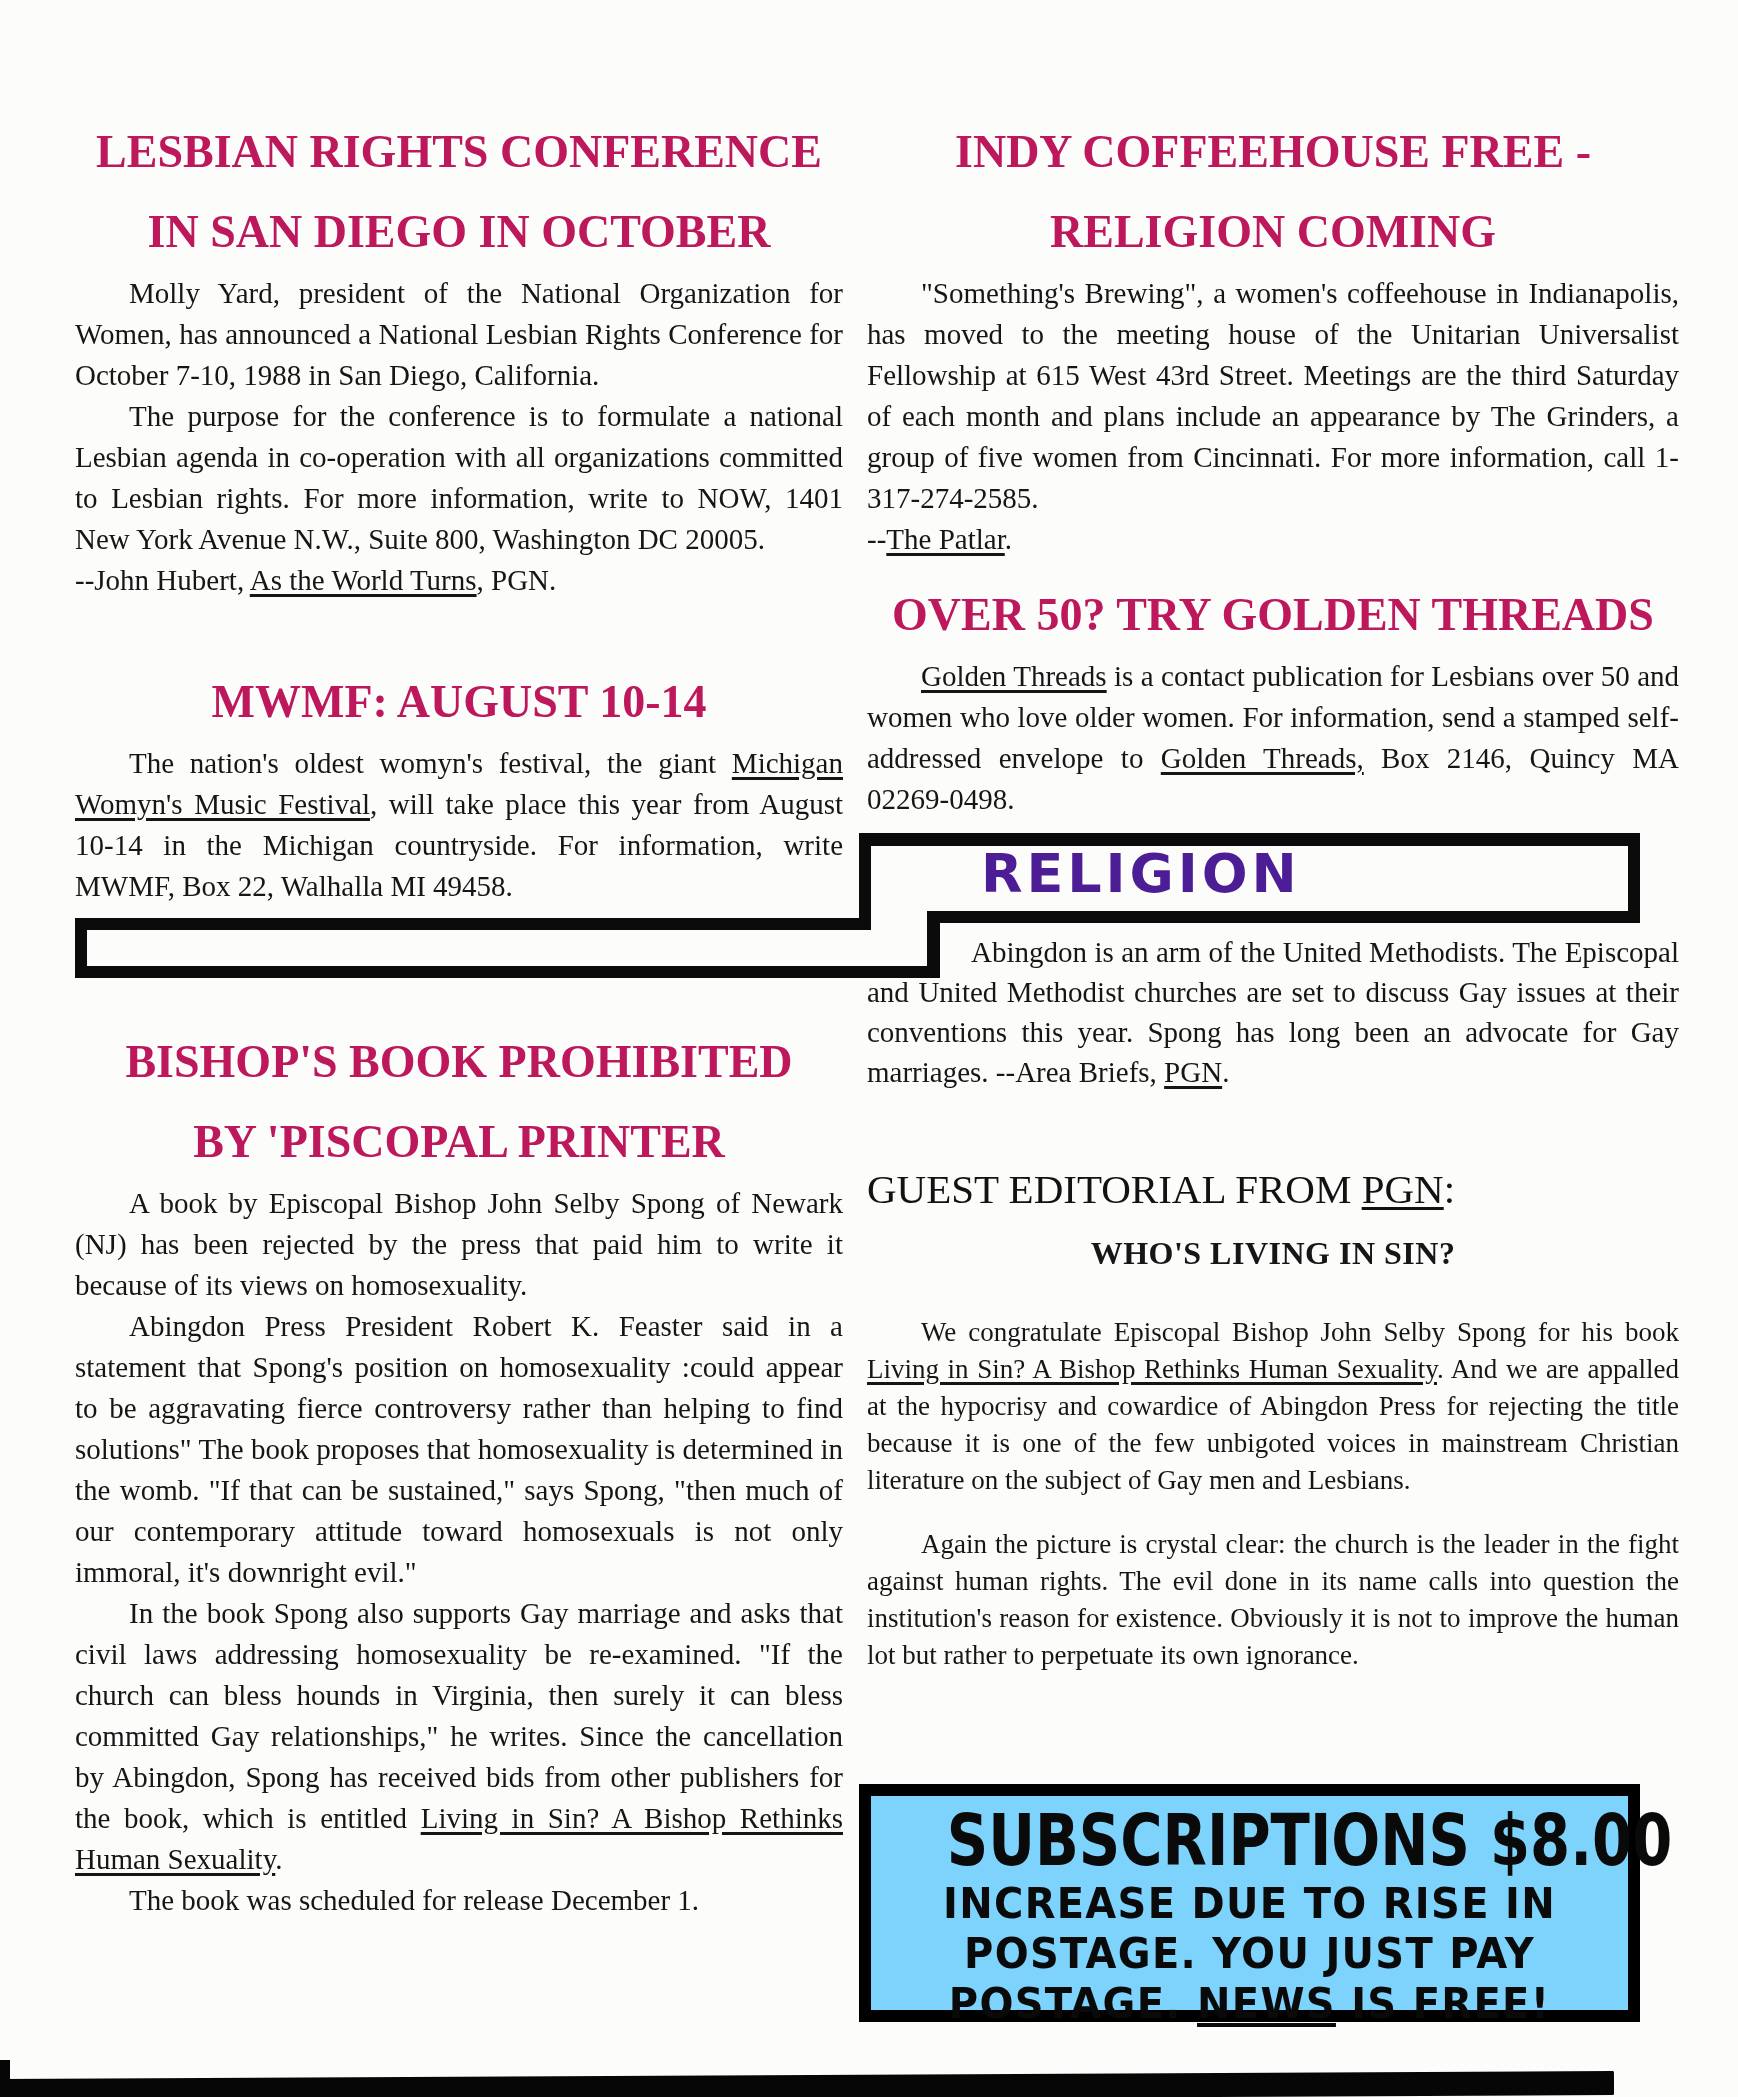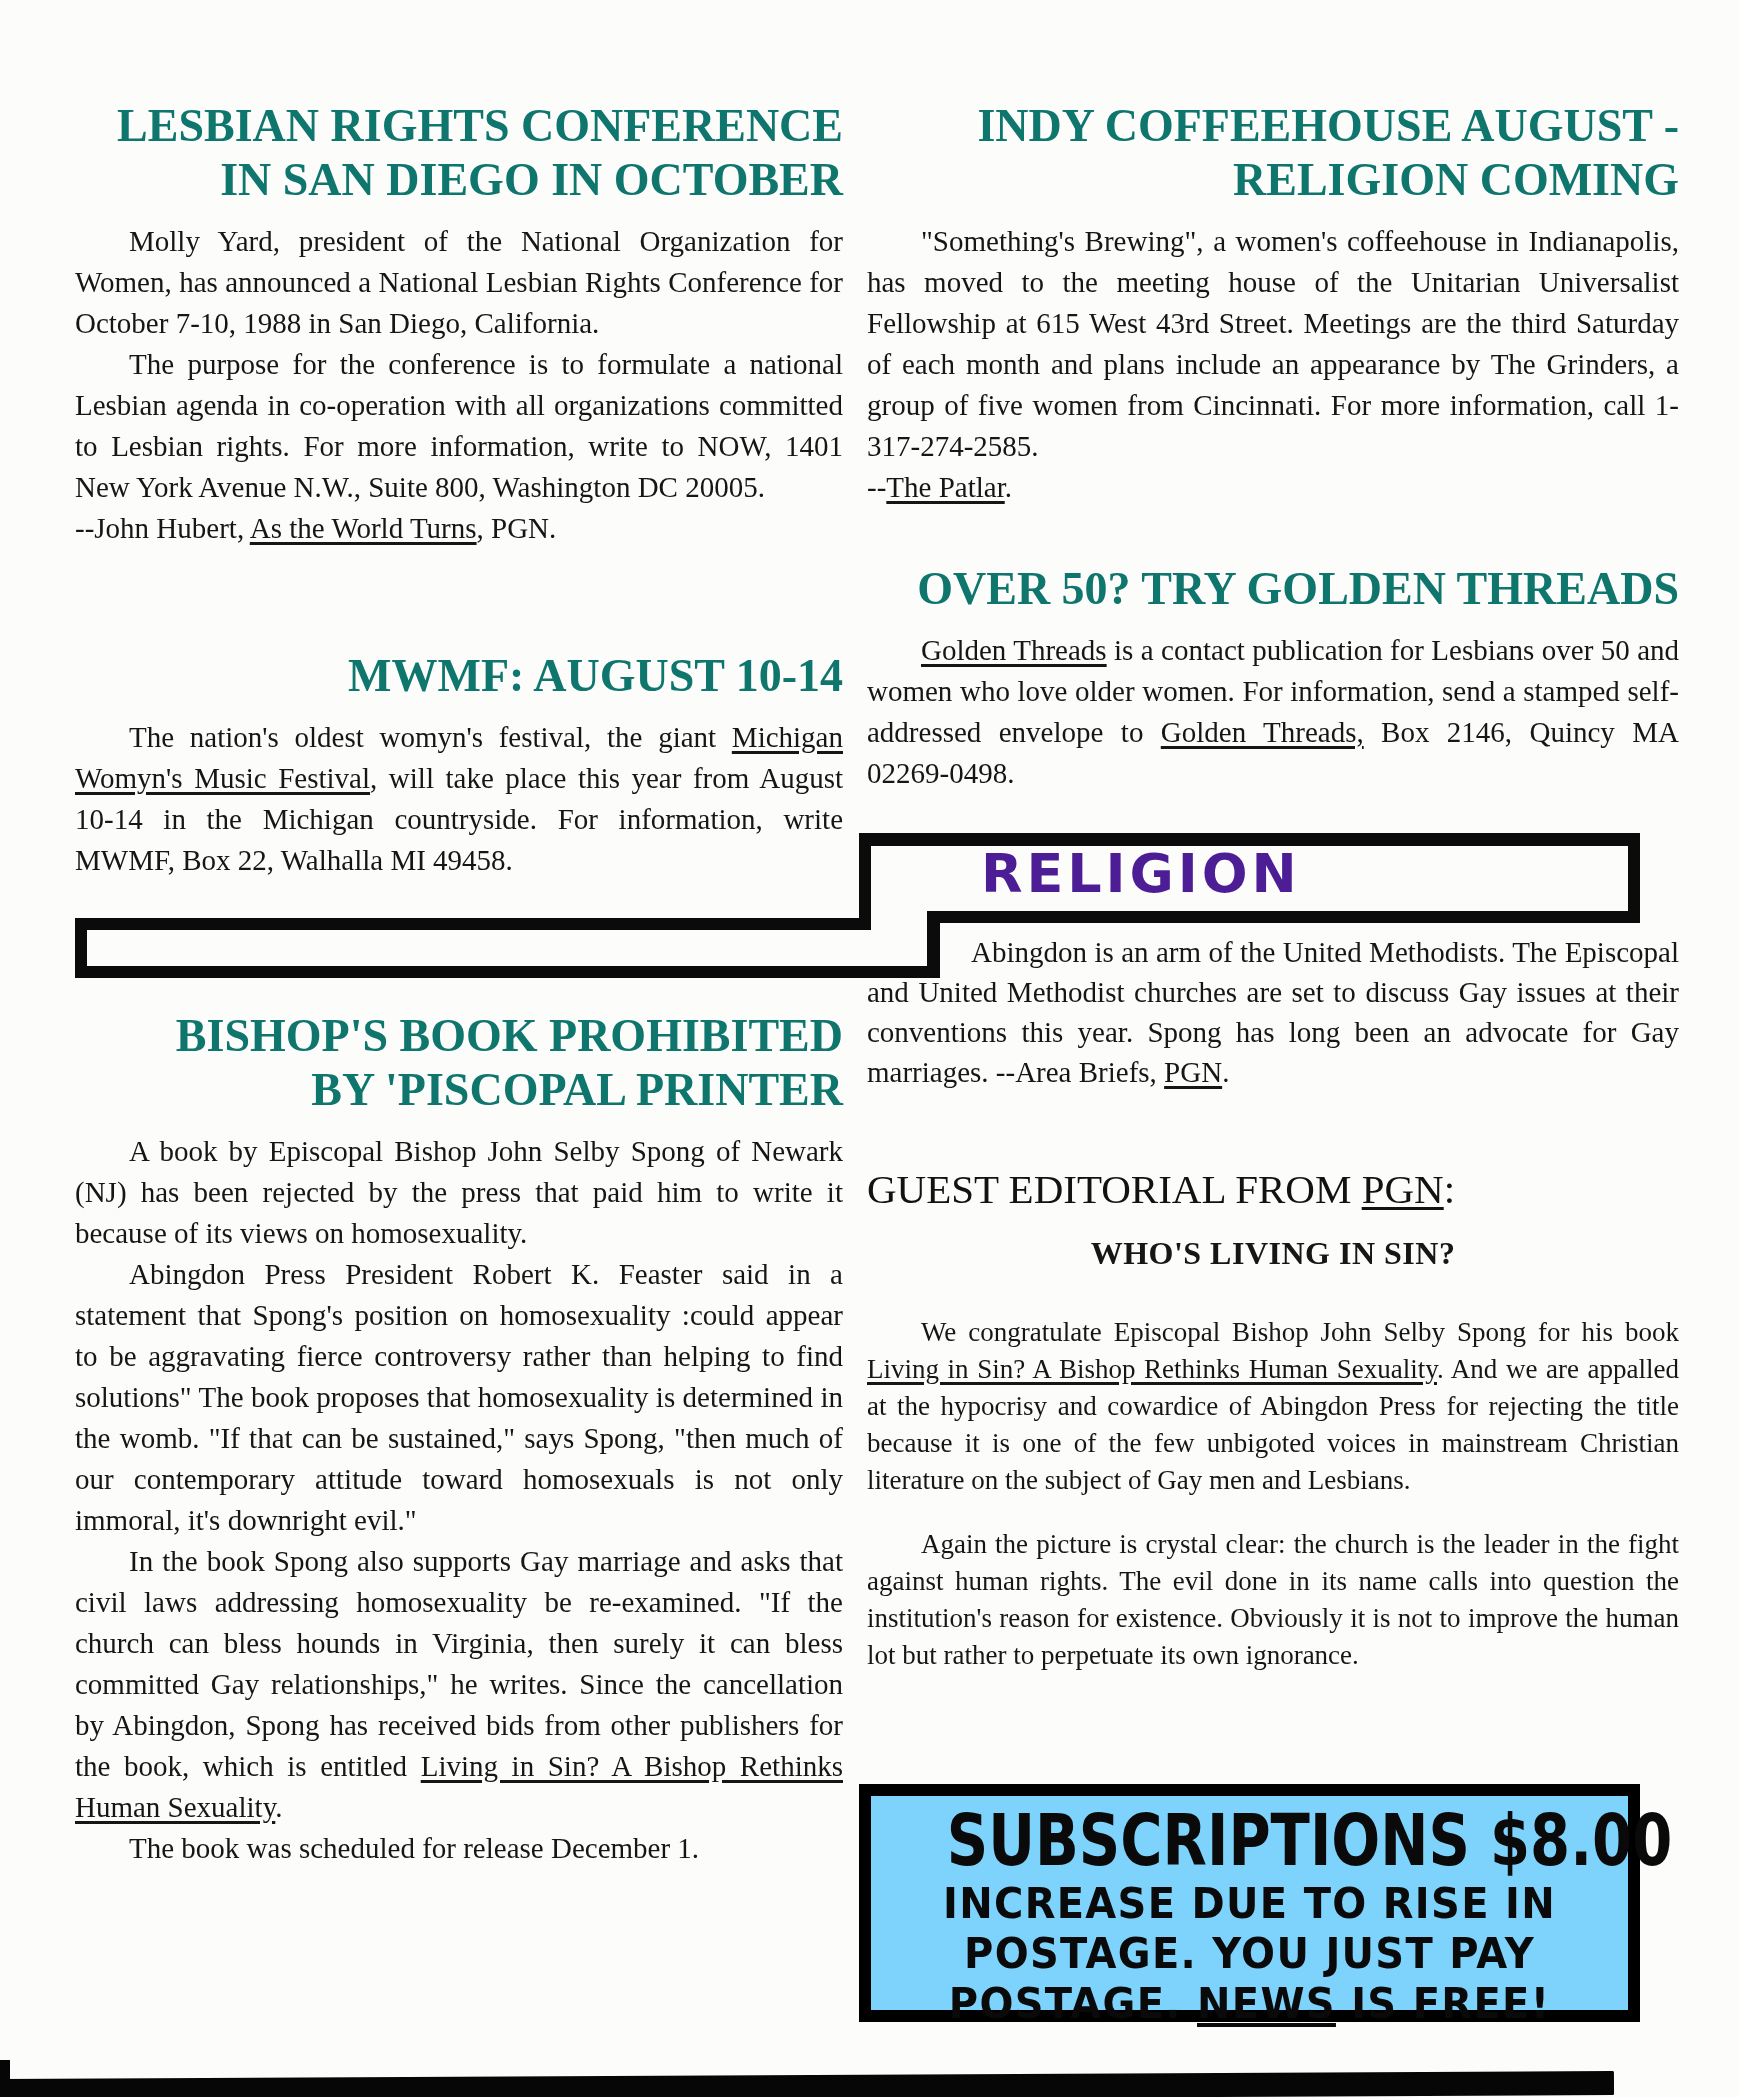--- a/index.html
+++ b/index.html
@@ -2,21 +2,21 @@
 <html style="font-size:7.7px"><head>
 <meta charset="utf-8">
 <style>
   html,body{margin:0;padding:0;background:#e8e8e6;}
   #page{position:relative;width:1739px;height:2097px;background:#fcfcfb;overflow:hidden;
         font-family:"Liberation Serif",serif;color:#161616;}
   .col{position:absolute;text-align:justify;}
   .body-text{font-size:29px;line-height:41px;}
   .body-text p{margin:0;}
   p.ind{text-indent:54px;}
-  .headline{font-weight:700;font-size:46px;line-height:54px;letter-spacing:0px;text-align:right;color:#0f766e;}
+  .headline{font-weight:700;font-size:46px;line-height:54px;letter-spacing:0px;text-align:center;color:#be185d;margin-top:26px;}
   .hl-gap{margin-bottom:13.5px;}
   .u{text-decoration:underline;text-decoration-thickness:2.9px;text-underline-offset:4.3px;}
   .bar{position:absolute;background:#0b0b0b;}
   .sig{text-align:left;}
   #rel-word{position:absolute;left:981px;top:842px;font-family:"DejaVu Sans",sans-serif;
             font-weight:700;font-size:54px;letter-spacing:3.9px;color:#4c1d95;}
   #r-kicker{position:absolute;left:867px;top:1167px;width:812px;font-size:41px;line-height:1.1;
             text-align:left;color:#121212;}
   #r-edit-head{position:absolute;left:867px;top:1235px;width:812px;text-align:center;
                font-weight:700;font-size:32px;letter-spacing:0.5px;}
@@ -64,21 +64,21 @@
   <div class="col body-text" style="left:75px;top:1009px;width:768px;">
     <div class="headline">BISHOP'S BOOK PROHIBITED</div>
     <div class="headline hl-gap">BY 'PISCOPAL PRINTER</div>
     <p class="ind">A book by Episcopal Bishop John Selby Spong of Newark (NJ) has been rejected by the press that paid him to write it because of its views on homosexuality.</p>
     <p class="ind">Abingdon Press President Robert K. Feaster said in a statement that Spong's position on homosexuality :could appear to be aggravating fierce controversy rather than helping to find solutions" The book proposes that homosexuality is determined in the womb. "If that can be sustained," says Spong, "then much of our contemporary attitude toward homosexuals is not only immoral, it's downright evil."</p>
     <p class="ind"><span>In the book Spong also supports Gay marriage and asks that civil laws addressing homosexuality be re-examined. "If the church can bless hounds in Virginia, then surely it can bless committed Gay relationships," he writes. Since the cancellation by Abingdon, Spong has received bids from other publishers for the book, which is entitled </span><span class="u">Living in Sin? A Bishop Rethinks Human Sexuality</span><span>.</span></p>
     <p class="ind">The book was scheduled for release December 1.</p>
   </div>
 
   <div class="col body-text" style="left:867px;top:99px;width:812px;">
-    <div class="headline">INDY COFFEEHOUSE AUGUST -</div>
+    <div class="headline">INDY COFFEEHOUSE FREE -</div>
     <div class="headline hl-gap">RELIGION COMING</div>
     <p class="ind">"Something's Brewing", a women's coffeehouse in Indianapolis, has moved to the meeting house of the Unitarian Universalist Fellowship at 615 West 43rd Street. Meetings are the third Saturday of each month and plans include an appearance by The Grinders, a group of five women from Cincinnati. For more information, call 1-317-274-2585.</p>
     <p class="sig"><span>--</span><span class="u">The Patlar</span><span>.</span></p>
   </div>
 
   <div class="col body-text" style="left:867px;top:562px;width:812px;">
     <div class="headline hl-gap">OVER 50? TRY GOLDEN THREADS</div>
     <p class="ind"><span class="u">Golden Threads</span><span> is a contact publication for Lesbians over 50 and women who love older women. For information, send a stamped self-addressed envelope to </span><span class="u">Golden Threads,</span><span> Box 2146, Quincy MA 02269-0498.</span></p>
   </div>
 

